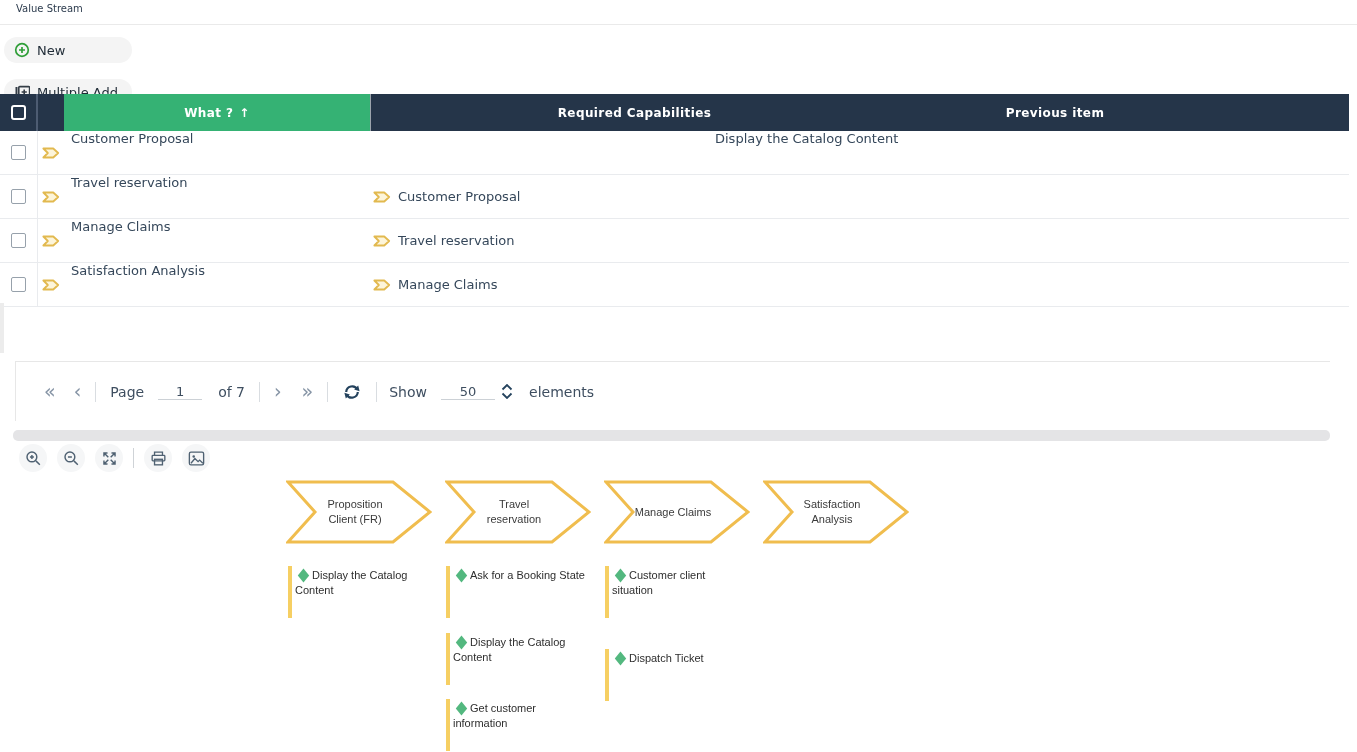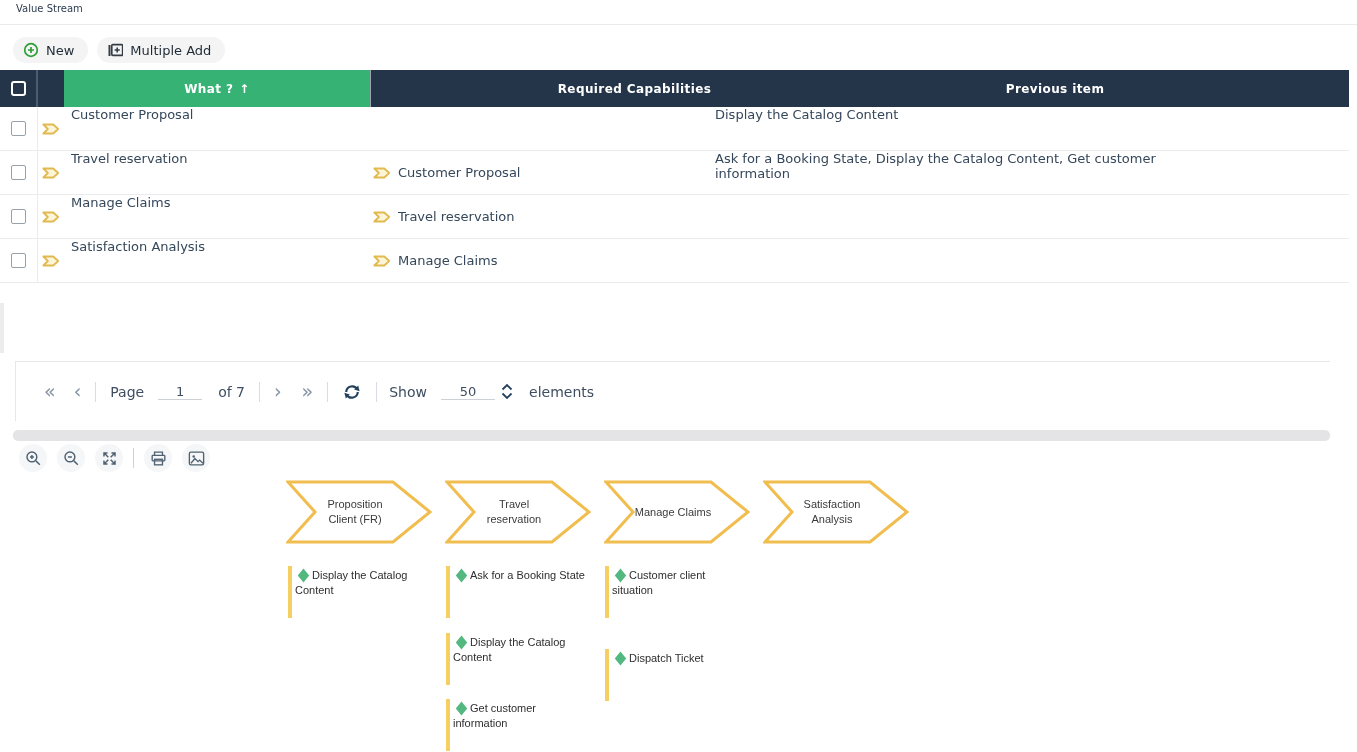--- a/index.html
+++ b/index.html
@@ -5,29 +5,29 @@
   * { margin:0; padding:0; box-sizing:border-box; }
   html,body { background:#fff; }
   .app { position:relative; width:1357px; height:752px; background:#fff;
          font-family:"DejaVu Sans", sans-serif; color:#35475a; overflow:hidden; }
 
   
   .page-title { position:absolute; left:16px; top:3px; font-size:10px; color:#2d3c4e; }
   .title-divider { position:absolute; left:0; top:24px; width:1357px; border-top:1px solid #eaeaea; }
 
   
-  .toolbar { position:absolute; left:13px; top:37px; display:flex; gap:9px; }
+  .toolbar { position:absolute; left:4px; top:37px; display:flex; gap:16px;flex-direction:column; }
   .pill-btn { display:flex; align-items:center; gap:7px; height:26px; padding:0 14px 0 10px;
               background:#f4f4f4; border:none; border-radius:14px; font-family:inherit;
               font-size:13px; color:#1e2a35; cursor:pointer; }
   .pill-btn svg { display:block; }
 
   
   .grid { position:absolute; left:0; top:70px; width:1349px; }
-  .g-head { display:flex; height:37px; background:#253549; align-items:stretch; }
+  .g-head { display:flex; height:37px; background:#253549; align-items:stretch;margin-top:24px; }
   .hc { display:flex; align-items:center; justify-content:center; color:#fff;
         font-size:12px; font-weight:bold; letter-spacing:.4px; }
   .hc-check { width:38px; border-right:2px solid #4d5c72; }
   .hc-icon  { width:26px; }
   .hc-what  { width:306px; background:#35b274; }
   .hc-prev  { width:314px; }
   .hc-req   { width:528px; border-left:1px solid rgba(255,255,255,.55); }
   .hc-fill  { flex:1; }
   .sort-arrow { margin-left:6px; font-weight:bold; }
   .hd-checkbox { appearance:none; width:15px; height:15px; border:2px solid #fff;
@@ -152,21 +152,20 @@
             <path d="M1.5 1.5h11l5.5 5-5.5 5h-11l5-5z" fill="#fdf5da" stroke="#e2b94f" stroke-width="2" stroke-linejoin="round"></path>
           </svg>
       </div>
       <div class="rc-what">Travel reservation</div>
       <div class="rc-prev">
         <svg class="vs-mini" width="18" height="12" viewBox="0 0 20 13">
             <path d="M1.5 1.5h11l5.5 5-5.5 5h-11l5-5z" fill="#fdf5da" stroke="#e2b94f" stroke-width="2" stroke-linejoin="round"></path>
           </svg>
         <span>Customer Proposal</span>
       </div>
-      <div class="rc-req">Ask for a Booking State, Display the Catalog Content, Get customer information</div>
     </div>
 
     <div class="g-row">
       <div class="rc-check">
           <input type="checkbox" style="">
         </div>
       <div class="rc-icon">
         <svg class="vs-mini" width="18" height="12" viewBox="0 0 20 13">
             <path d="M1.5 1.5h11l5.5 5-5.5 5h-11l5-5z" fill="#fdf5da" stroke="#e2b94f" stroke-width="2" stroke-linejoin="round"></path>
           </svg>

